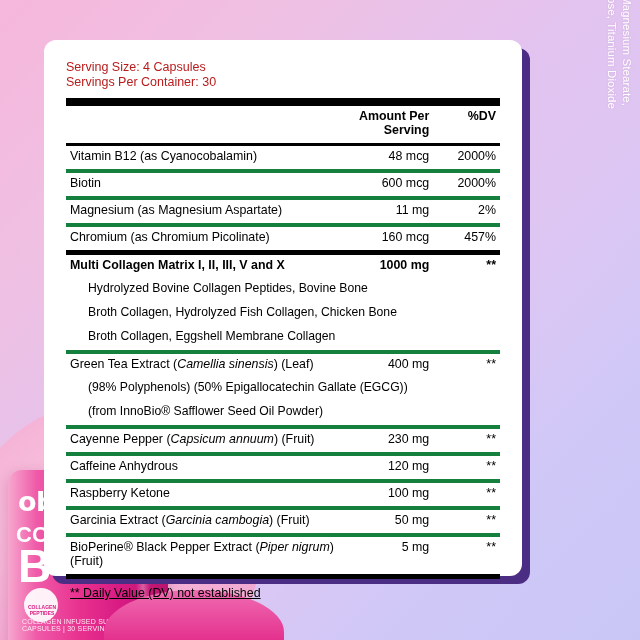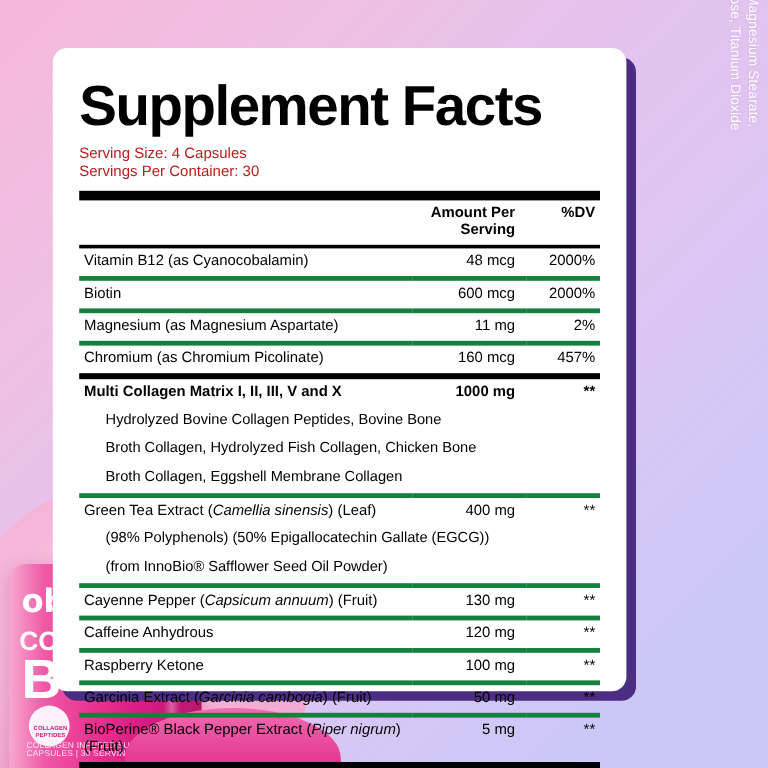--- a/index.html
+++ b/index.html
@@ -166,21 +166,20 @@
   <div class="bottle-shine"></div>
 </div>
 <div class="bottle-tube"></div>
 
 <div class="side-text">Other Ingredients: Gelatin (Capsule), Magnesium Stearate, Silicon Dioxide, Microcrystalline Cellulose, Titanium Dioxide</div>
 
 <div class="panel-shadow"></div>
 
 <div class="panel">
 
-  <div class="sf-title">Supplement Facts</div>
 
   <div class="serving">Serving Size: 4 Capsules</div>
   <div class="serving">Servings Per Container: 30</div>
 
   <div class="rule-thick"></div>
 
   <table class="facts">
     <tbody>
       <tr class="hdr">
         <td class="c-name"></td>
@@ -244,21 +243,21 @@
       <tr class="nopad-top">
         <td class="sub" colspan="3">(98% Polyphenols) (50% Epigallocatechin Gallate (EGCG))</td>
       </tr>
 
       <tr class="nopad-top">
         <td class="sub" colspan="3">(from InnoBio® Safflower Seed Oil Powder)</td>
       </tr>
 
       <tr class="row-line">
         <td class="c-name"><span>Cayenne Pepper (</span><span class="ital">Capsicum annuum</span><span>) (Fruit)</span></td>
-        <td class="c-amt">130 mg</td>
+        <td class="c-amt">230 mg</td>
         <td class="c-dv">**</td>
       </tr>
 
       <tr class="row-line">
         <td class="c-name"><span>Caffeine Anhydrous</span><span class="ital"></span><span></span></td>
         <td class="c-amt">120 mg</td>
         <td class="c-dv">**</td>
       </tr>
 
       <tr class="row-line">

